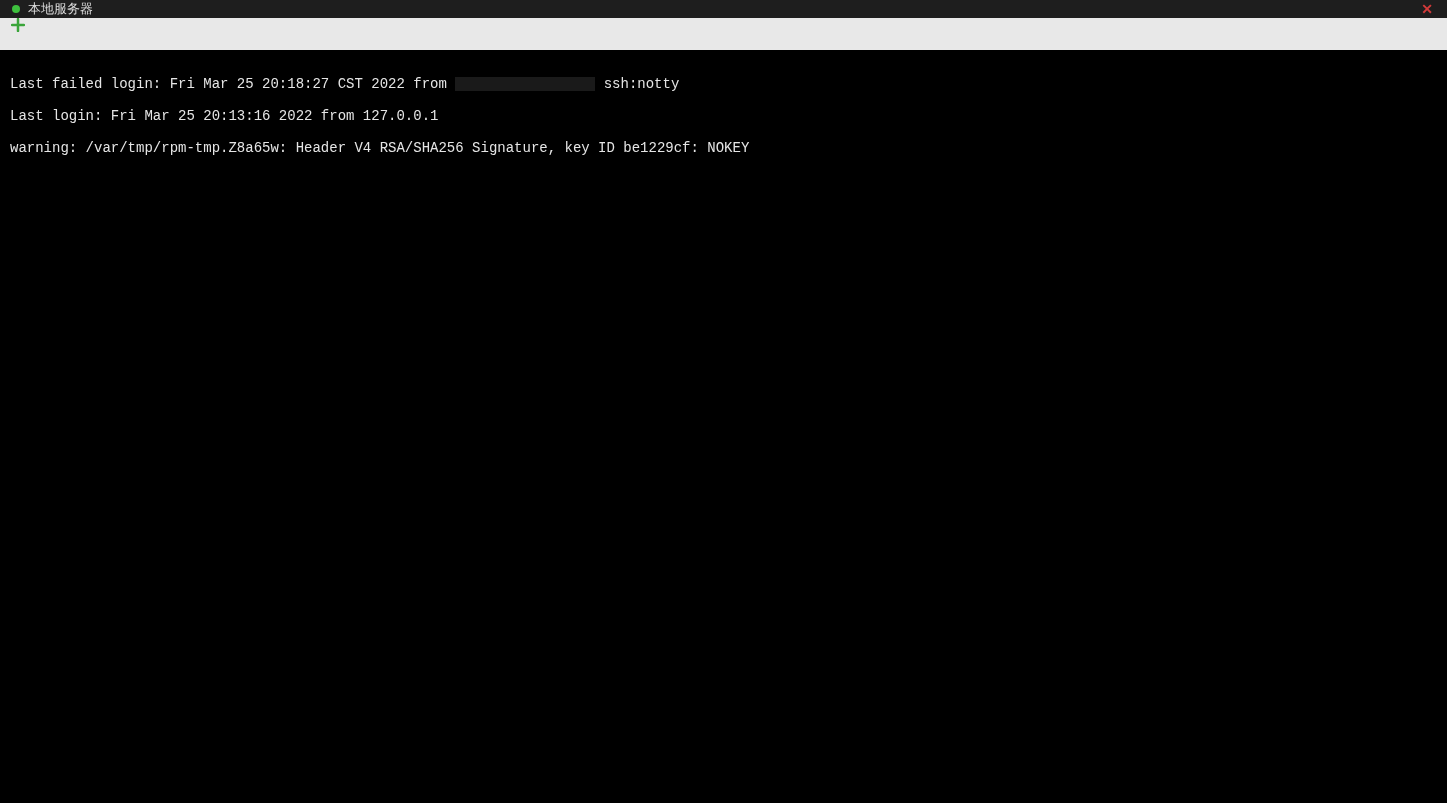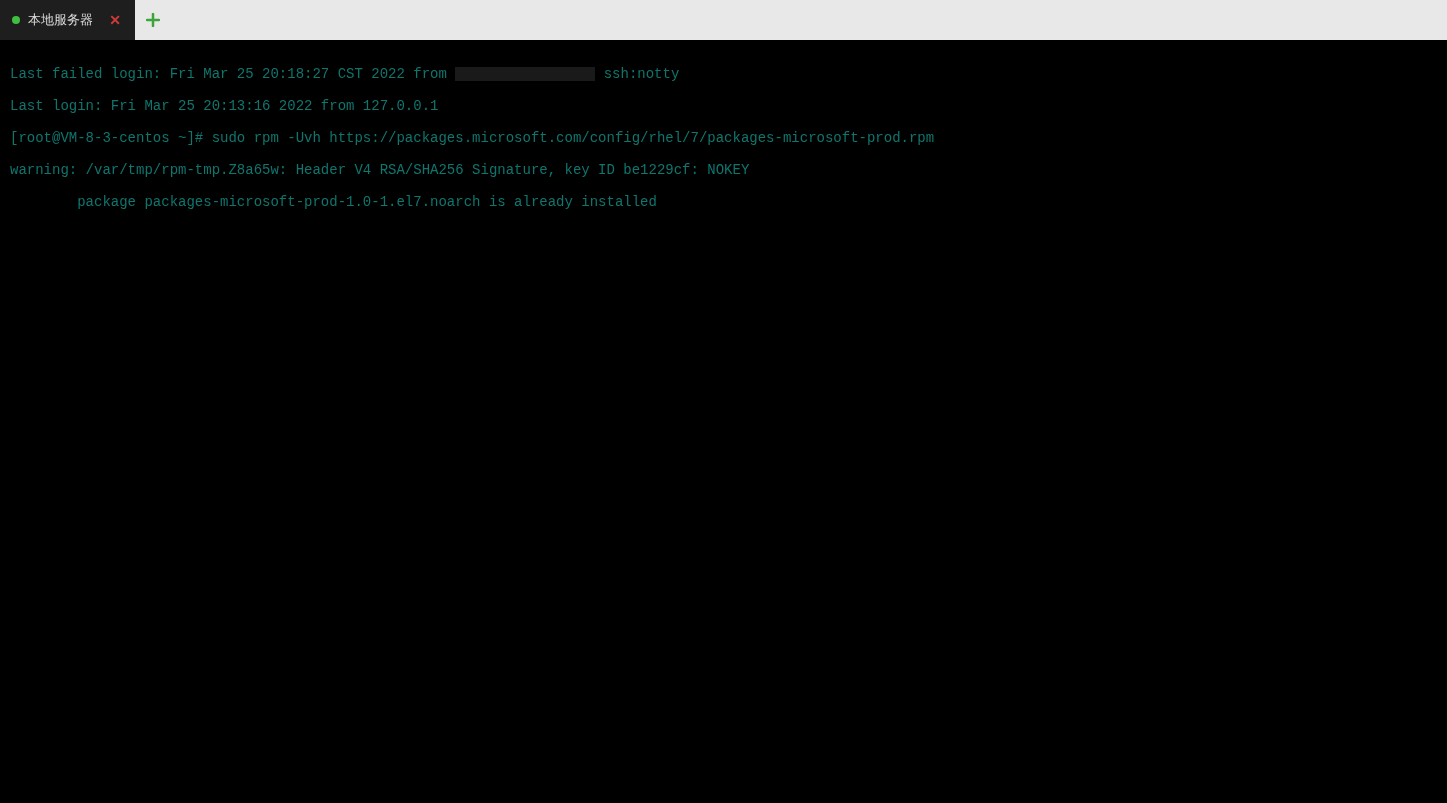--- a/index.html
+++ b/index.html
@@ -4,24 +4,25 @@
 <style>
   * { margin: 0; padding: 0; box-sizing: border-box; }
   body {
     width: 1447px;
     height: 803px;
     background: #000000;
     font-family: "Microsoft YaHei", "PingFang SC", sans-serif;
     overflow: hidden;
   }
   .tab-bar {
-    height: 40px;
+    height: 50px;
     background: #e8e8e8;
     display: flex;
     align-items: stretch;
+    flex-direction: column;
   }
   .tab {
     display: flex;
     align-items: center;
     padding: 0 12px;
     background: #1e1e1e;
     color: #e0e0e0;
     font-size: 13px;
     gap: 8px;
     min-width: 135px;
@@ -54,21 +55,21 @@
   }
   .tab-add svg {
     width: 14px;
     height: 14px;
   }
   .terminal {
     padding: 10px 10px;
     font-family: "Consolas", "Courier New", monospace;
     font-size: 14px;
     line-height: 16px;
-    color: #0f766e;
+    color: #e5e5e5;
     white-space: pre;
   }
   .line { white-space: pre; }
   .redacted {
     display: inline-block;
     background: #1a1a1a;
     width: 140px;
     height: 14px;
     vertical-align: middle;
   }
@@ -91,16 +92,14 @@
   <div class="tab-add">
     <svg viewBox="0 0 14 14">
       <path d="M7 1 L7 13 M1 7 L13 7" stroke="#3aa53a" stroke-width="2.5" stroke-linecap="round"></path>
     </svg>
   </div>
 </div>
 
 <div class="terminal">
 <div class="line"><span>Last failed login: Fri Mar 25 20:18:27 CST 2022 from </span><span class="redacted"></span><span> ssh:notty</span></div>
 <div class="line">Last login: Fri Mar 25 20:13:16 2022 from 127.0.0.1</div>
-<div class="line">[root@VM-8-3-centos ~]# sudo rpm -Uvh https://packages.microsoft.com/config/rhel/7/packages-microsoft-prod.rpm</div>
 <div class="line">warning: /var/tmp/rpm-tmp.Z8a65w: Header V4 RSA/SHA256 Signature, key ID be1229cf: NOKEY</div>
-<div class="line">        package packages-microsoft-prod-1.0-1.el7.noarch is already installed</div>
 </div>
 
 </body></html>

